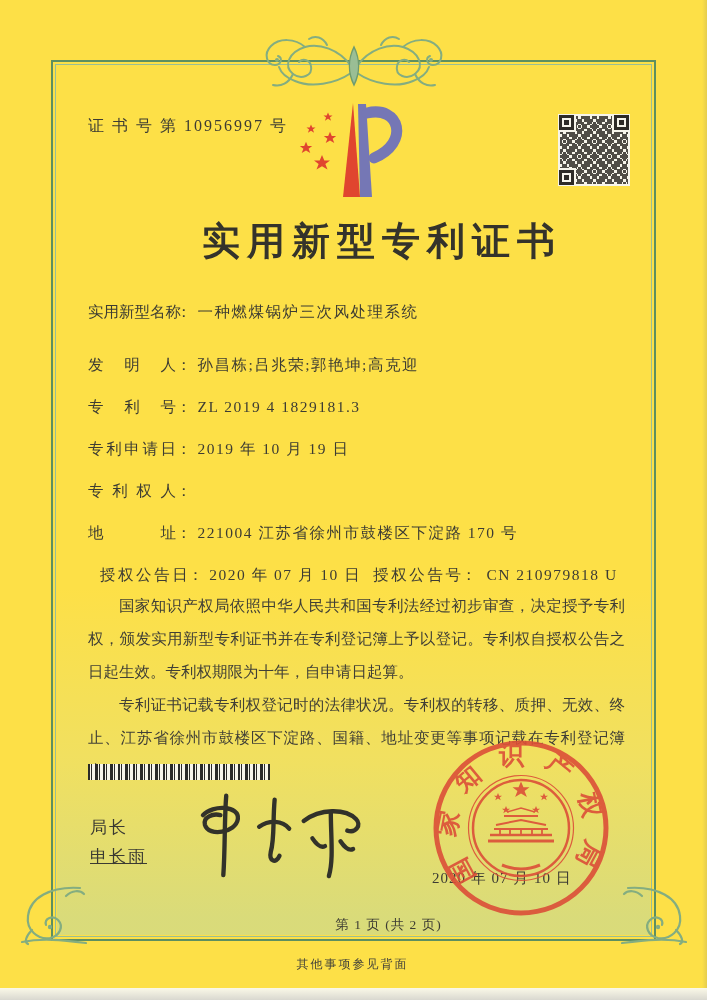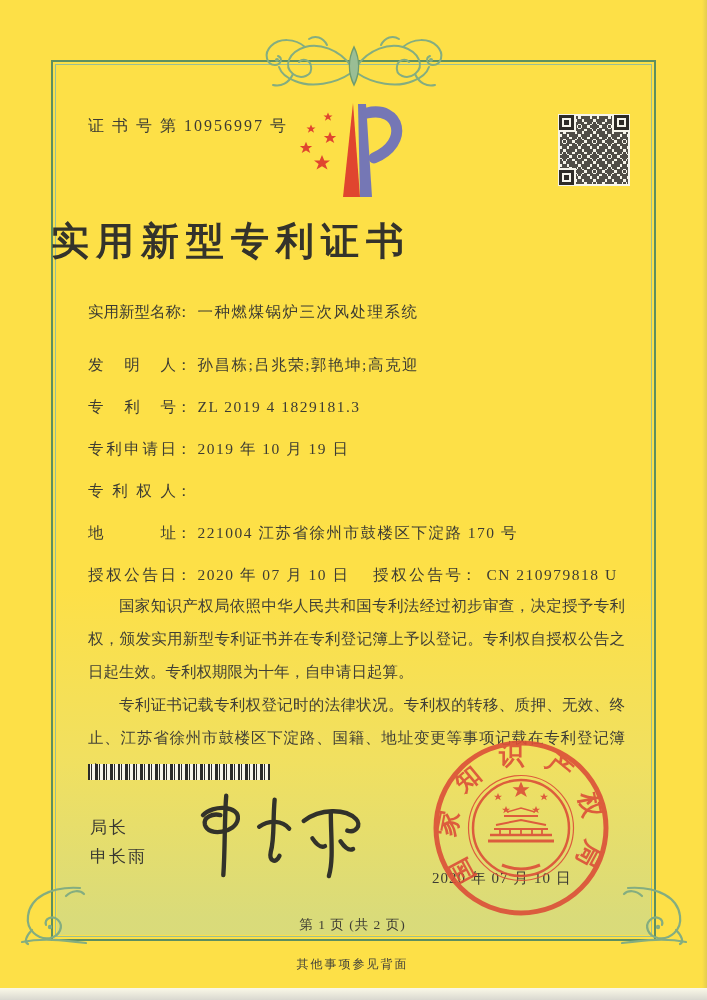--- a/index.html
+++ b/index.html
@@ -28,54 +28,54 @@
       overflow:hidden;}
   .qr .mesh{position:absolute;inset:2px;
       background-image:repeating-conic-gradient(#33302a 0 25%,transparent 0 50%),
                        repeating-conic-gradient(#33302a 0 25%,transparent 0 50%);
       background-size:6px 6px,10px 10px;background-position:0 0,2px 3px;opacity:.85;}
   .fp{position:absolute;width:15px;height:15px;border:3px solid #2e2b26;background:#f7f5ea;
       box-shadow:0 0 0 2px #f7f5ea;box-sizing:border-box;}
   .fp::after{content:"";position:absolute;left:2px;top:2px;width:5px;height:5px;background:#2e2b26;}
   .fp.tl{left:1px;top:1px;} .fp.tr{right:1px;top:1px;} .fp.bl{left:1px;bottom:1px;}
   
-  .title{position:absolute;left:51px;top:216px;width:511px;text-align:left;
+  .title{position:absolute;left:51px;top:216px;width:511px;text-align:right;
          font-size:38px;letter-spacing:7px;color:#34332b;font-weight:600;}
   
   .fields{position:absolute;left:88px;top:302px;right:55px;font-size:15.5px;}
   .field-row{display:flex;align-items:baseline;height:42px;}
   .field-row.tall{height:53px;}
   .flabel{display:inline-block;width:88px;text-align:justify;text-align-last:justify;
           white-space:nowrap;}
   .colon{margin-right:6px;}
   .fvalue{letter-spacing:1.5px;}
   .grant-row{display:flex;align-items:baseline;height:42px;font-size:15.5px;}
-  .grant-left{display:flex;align-items:baseline;width:285px;}
+  .grant-left{display:flex;align-items:baseline;width:285px;justify-content:center;}
   
   .paras{position:absolute;left:88px;top:589px;width:537px;font-size:15.5px;
          line-height:33px;text-align:justify;color:#403f36;}
   .paras p{margin:0;text-indent:2em;}
   
   .barcode{position:absolute;left:88px;top:764px;width:182px;height:16px;
      background:repeating-linear-gradient(90deg,#2b2b28 0 2px,#f7f5ea 2px 3px,#2b2b28 3px 4px,
        #f7f5ea 4px 7px,#2b2b28 7px 10px,#f7f5ea 10px 11px,#2b2b28 11px 12px,#f7f5ea 12px 15px);}
   
   .signoff-title{position:absolute;left:90px;top:816px;font-size:17px;
      font-family:"Liberation Sans","DejaVu Sans",sans-serif;color:#3a3a32;letter-spacing:2px;}
   .signoff-name{position:absolute;left:90px;top:845px;font-size:17px;
-     font-family:"Liberation Sans","DejaVu Sans",sans-serif;color:#3a3a32;letter-spacing:2px;}
+     font-family:"Liberation Sans","DejaVu Sans",sans-serif;color:#3a3a32;letter-spacing:2px;text-decoration:underline;}
   .signature{position:absolute;left:188px;top:788px;width:182px;height:92px;}
   
   .stamp-date{position:absolute;left:432px;top:869px;width:160px;font-size:15px;
      letter-spacing:1px;color:#3c3b33;z-index:1;}
   .seal{position:absolute;left:430px;top:737px;width:182px;height:182px;z-index:2;
         opacity:.9;pointer-events:none;}
   
   .page-no{position:absolute;left:51px;top:916px;width:603px;text-align:center;
-     font-size:13.5px;letter-spacing:1px;z-index:3;}
+     font-size:13.5px;letter-spacing:1px;z-index:3;padding-left:36px;}
   .back-note{position:absolute;left:51px;top:956px;width:603px;text-align:center;
      font-size:12px;letter-spacing:2px;color:#45443a;}
 </style>
 </head>
 <body>
 
 <div class="page">
 
   <div class="frame">
     <div class="tint"></div>

